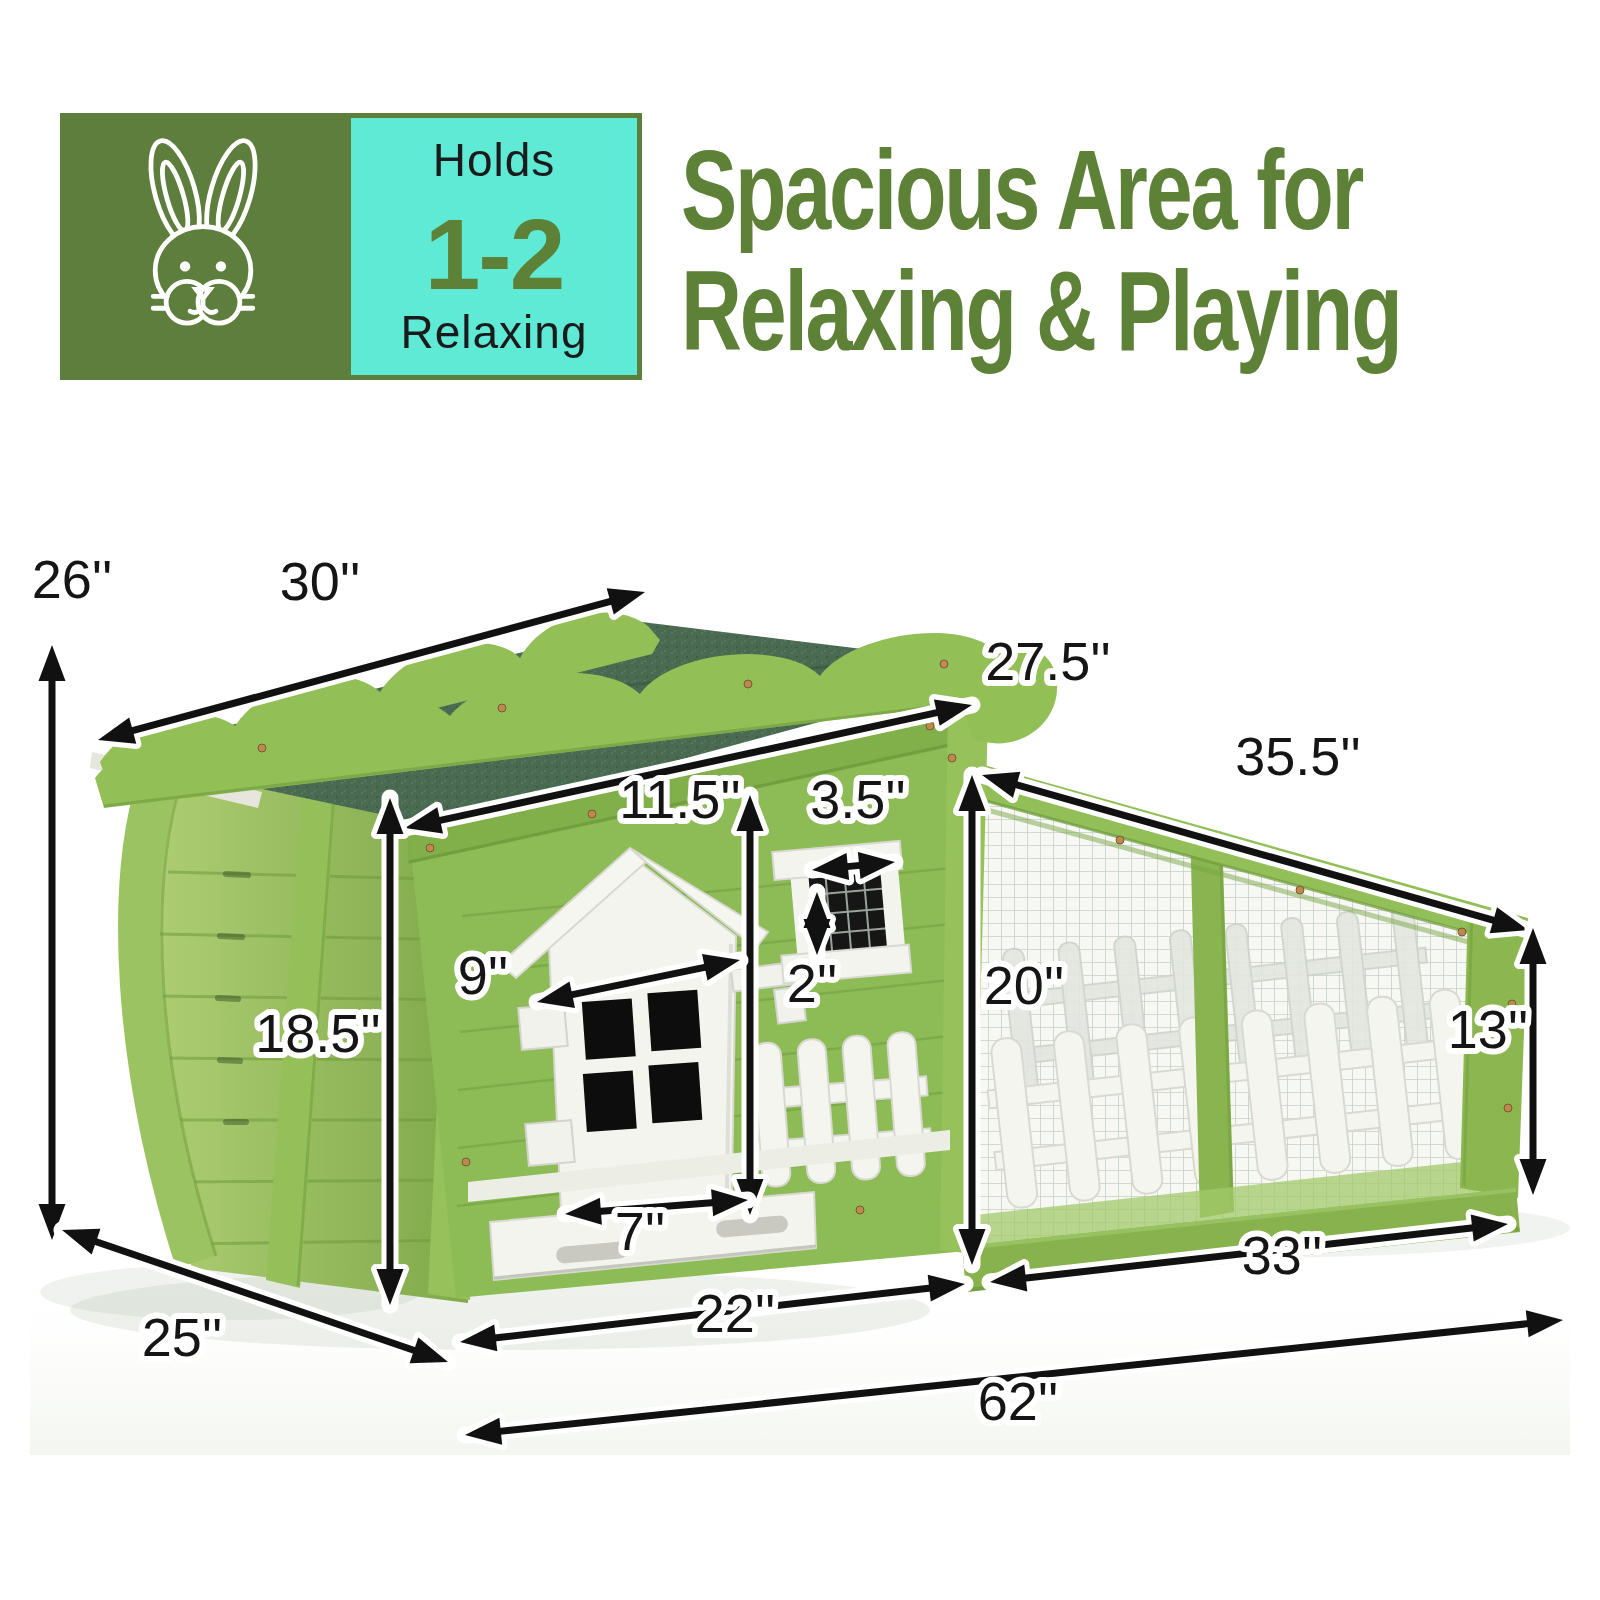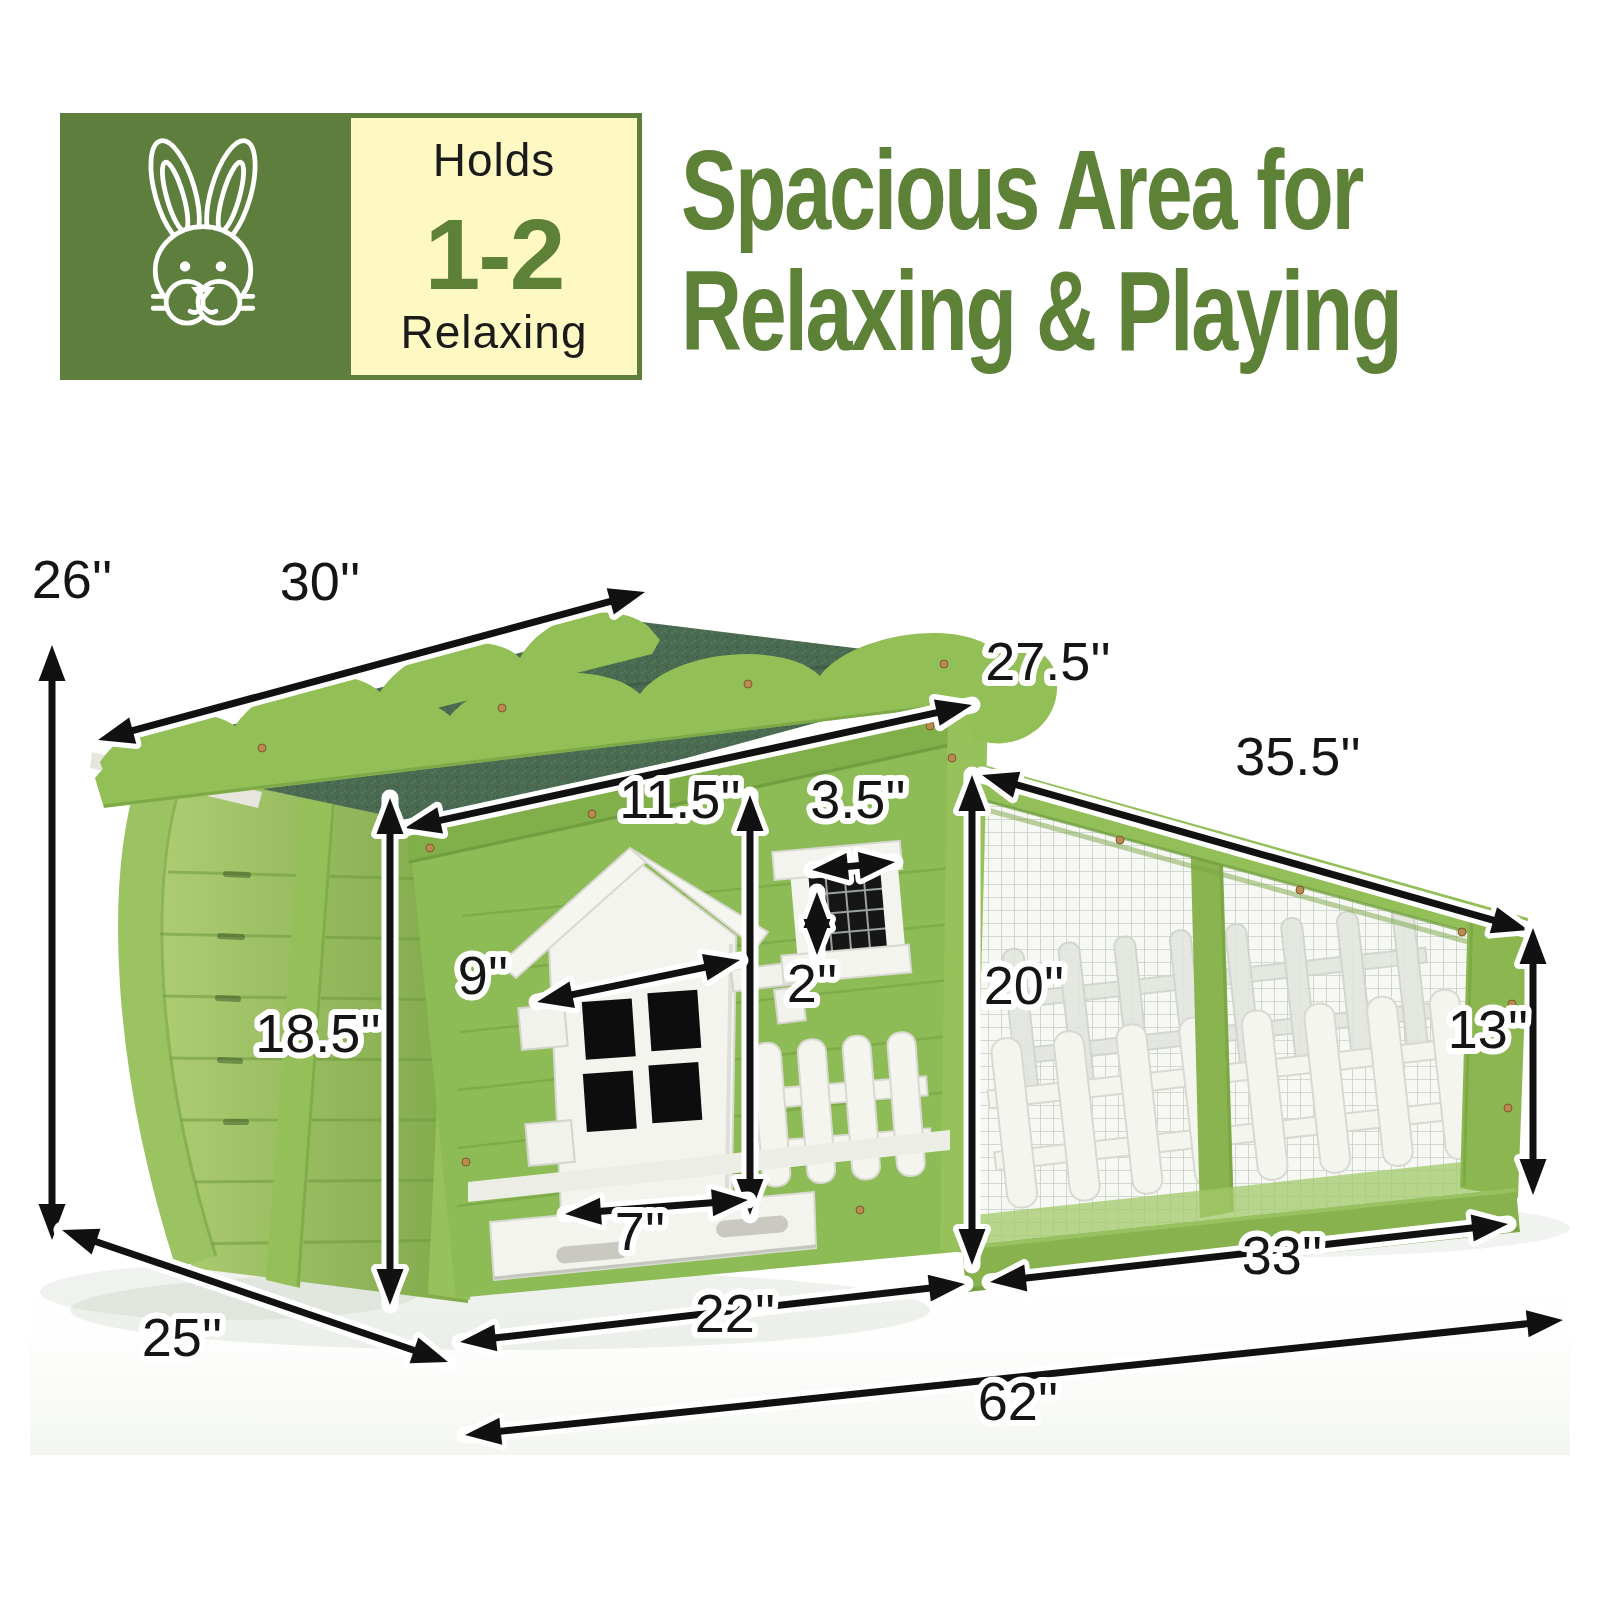--- a/index.html
+++ b/index.html
@@ -2,21 +2,21 @@
 <html><head>
 <meta charset="utf-8">
 <style>
   html,body{margin:0;padding:0;background:#fff;}
   #canvas{position:relative;width:1600px;height:1600px;background:#fff;overflow:hidden;
           font-family:"Liberation Sans",sans-serif;}
   
   #capacity-badge{position:absolute;left:60px;top:113px;width:286px;height:267px;
           display:flex;align-items:center;justify-content:center;}
   #capacity-card{position:absolute;left:346px;top:113px;width:296px;height:267px;
-          background:#fef9c3;box-sizing:border-box;border:5px solid #5d7e3d;
+          background:#5eead4;box-sizing:border-box;border:5px solid #5d7e3d;
           display:flex;flex-direction:column;align-items:center;justify-content:center;}
   .card-small{font-size:46px;color:#1b1b1b;letter-spacing:1px;line-height:1.25;}
   .card-big{font-size:100px;font-weight:bold;line-height:1.0;letter-spacing:-2px;}
   #headline{position:absolute;left:681px;top:130px;transform:scale(0.74,1.0);
           transform-origin:left top;font-weight:bold;font-size:114px;line-height:1.06;
           letter-spacing:-3px;white-space:nowrap;}
   
   #scene{position:absolute;left:0;top:0;}
   .dim-label{font-family:"Liberation Sans",sans-serif;font-size:54px;fill:#151515;
           stroke:#ffffff;stroke-width:12px;paint-order:stroke;stroke-linejoin:round;

